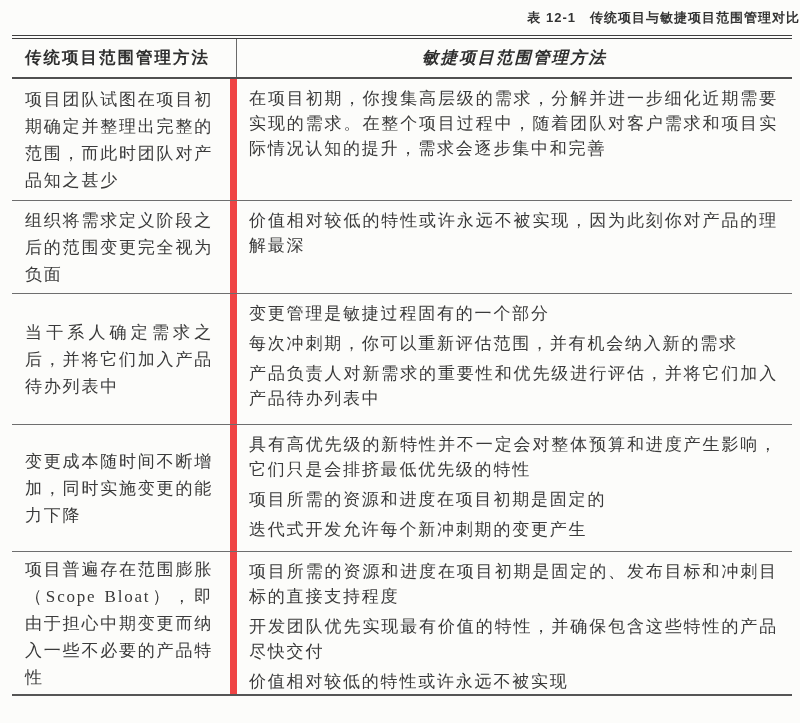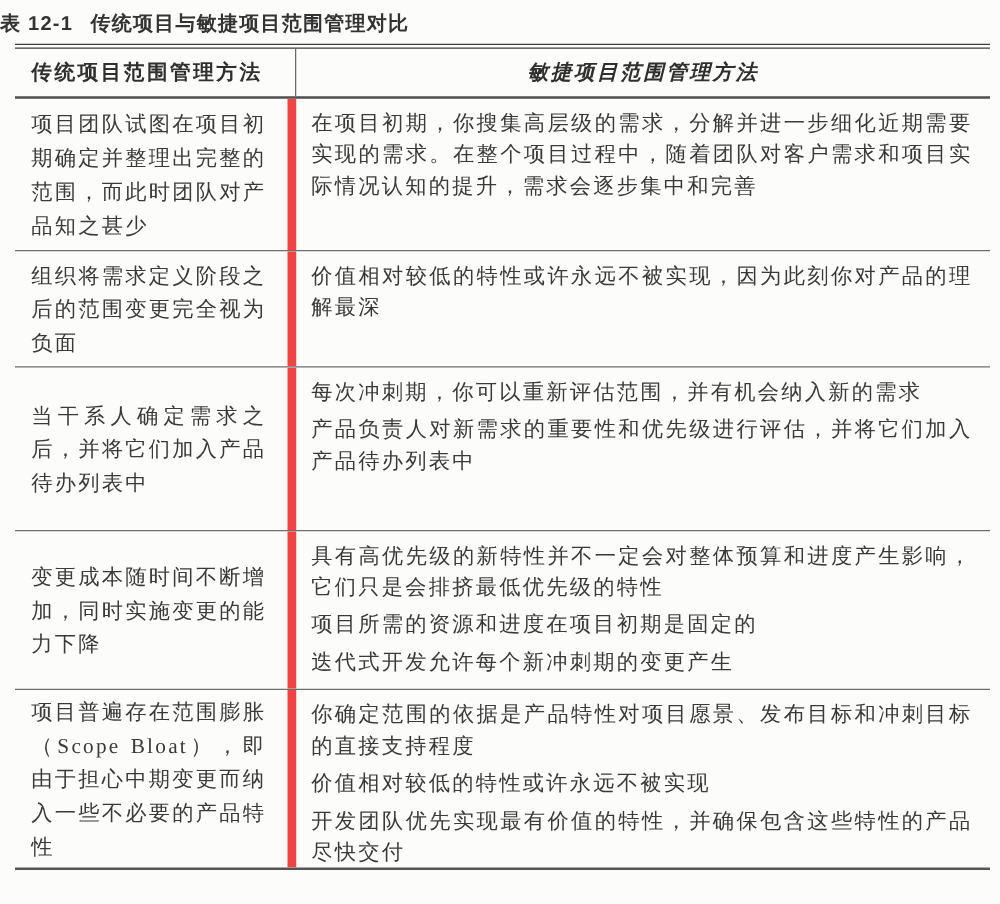--- a/index.html
+++ b/index.html
@@ -6,23 +6,23 @@
   body{
     width:800px;height:723px;
     background:#fcfcfa;
     font-family:"Liberation Serif",serif;
     color:#3a3a3a;
     overflow:hidden;
   }
   .page{width:800px;height:723px;position:relative;}
   .caption{
     padding-top:9px;height:26px;
-    text-align:left;
+    text-align:right;
     font-family:"Liberation Sans",sans-serif;
-    font-weight:bold;font-size:16px;color:#333;
+    font-weight:bold;font-size:13px;color:#333;
     letter-spacing:1px;
   }
   .caption .cap-label{margin-right:14px;}
   .ctable{
     margin-left:12px;width:780px;
     border-top:4px double #3f3f3f;
     border-bottom:2px solid #555;
     box-sizing:border-box;
   }
   .thead{
@@ -86,39 +86,40 @@
           </div>
           <div class="tcell cell-right">
             <p>价值相对较低的特性或许永远不被实现，因为此刻你对产品的理解最深</p>
           </div>
         </div>
         <div class="trow" style="height: 131px;">
           <div class="tcell cell-left">
             <p>当干系人确定需求之后，并将它们加入产品待办列表中</p>
           </div>
           <div class="tcell cell-right">
+            <p>变更管理是敏捷过程固有的一个部分</p>
             <p>每次冲刺期，你可以重新评估范围，并有机会纳入新的需求</p>
             <p>产品负责人对新需求的重要性和优先级进行评估，并将它们加入产品待办列表中</p>
           </div>
         </div>
         <div class="trow" style="height: 127px;">
           <div class="tcell cell-left">
             <p>变更成本随时间不断增加，同时实施变更的能力下降</p>
           </div>
           <div class="tcell cell-right">
             <p>具有高优先级的新特性并不一定会对整体预算和进度产生影响，它们只是会排挤最低优先级的特性</p>
             <p>项目所需的资源和进度在项目初期是固定的</p>
             <p>迭代式开发允许每个新冲刺期的变更产生</p>
           </div>
         </div>
         <div class="trow" style="height: 142px;">
           <div class="tcell cell-left">
             <p>项目普遍存在范围膨胀（Scope Bloat），即由于担心中期变更而纳入一些不必要的产品特性</p>
           </div>
           <div class="tcell cell-right">
-            <p>你确定范围的依据是产品特性对项目愿景、发布目标和冲刺目标的直接支持程度</p>
+            <p>项目所需的资源和进度在项目初期是固定的、发布目标和冲刺目标的直接支持程度</p>
+            <p>开发团队优先实现最有价值的特性，并确保包含这些特性的产品尽快交付</p>
             <p>价值相对较低的特性或许永远不被实现</p>
-            <p>开发团队优先实现最有价值的特性，并确保包含这些特性的产品尽快交付</p>
           </div>
         </div>
       </div>
   </div>
 </div>
 
 </body></html>

